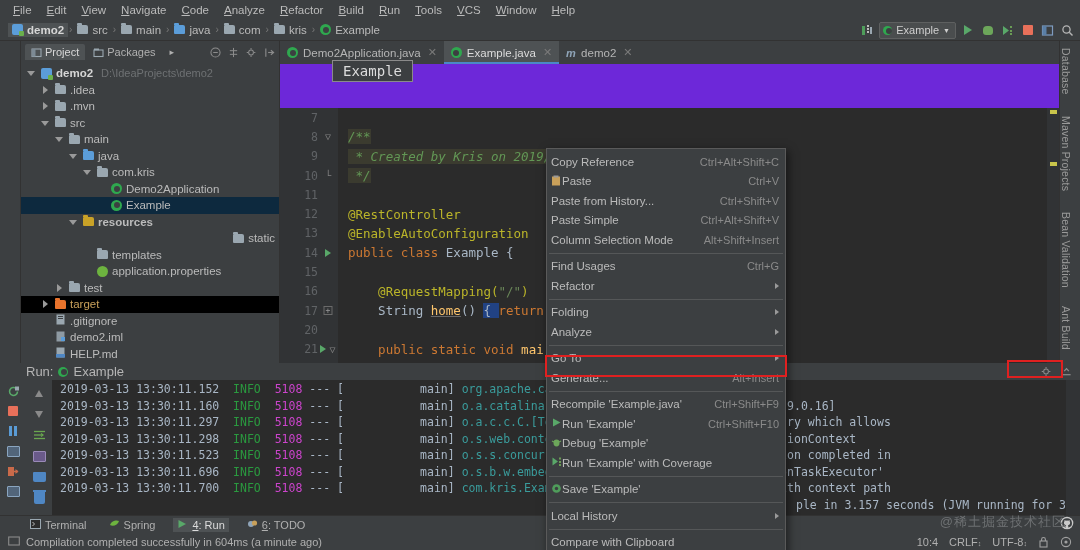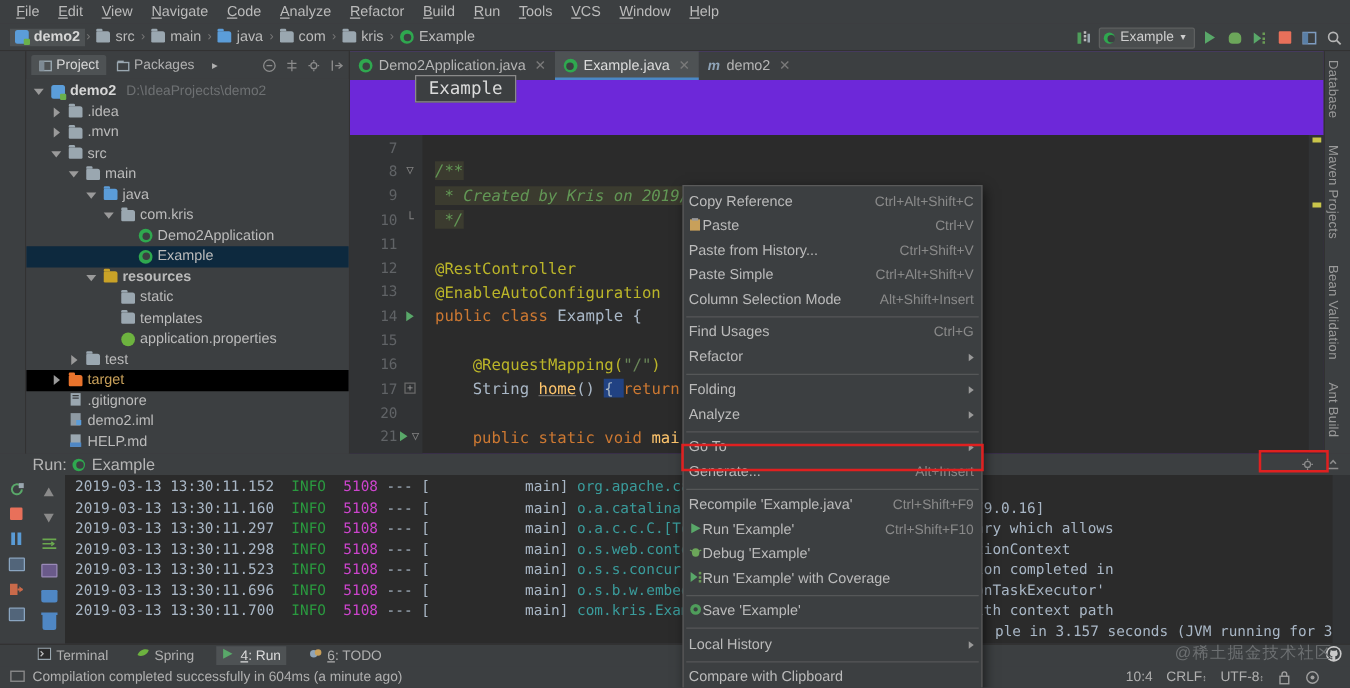--- a/index.html
+++ b/index.html
@@ -167,21 +167,21 @@
   .lg-logger { color: #3a9c9c; }
   .lg-msg { color: #a9b7c6; }
   .console-right { position: absolute; right: 0; top: 0; bottom: 0; width: 14px; background: #313335; }
 
   
   .twbar { position: absolute; left: 0; top: 515px; width: 1080px; height: 18px; background: #3c3f41; display: flex; align-items: center; padding-left: 26px; gap: 14px; border-top: 1px solid #323232; }
   .twitem { display: flex; align-items: center; gap: 4px; font-size: 11px; color: #b0b0b0; padding: 1px 4px; }
   .twitem.active { background: #4e5254; color: #dcdcdc; }
   .statusbar { position: absolute; left: 0; top: 533px; width: 1080px; height: 17px; background: #3c3f41; display: flex; align-items: center; padding-left: 8px; }
   .status-msg { font-size: 11px; color: #b0b0b0; }
-  .status-right { position: absolute; right: 24px; display: flex; align-items: center; gap: 11px; font-size: 11px; color: #b0b0b0; }
+  .status-right { position: absolute; right: 8px; display: flex; align-items: center; gap: 11px; font-size: 11px; color: #b0b0b0; }
 
   
   .ctxmenu {
     position: absolute; left: 546px; top: 148px; width: 240px;
     background: #3c3f41; border: 1px solid #5a5a5a; z-index: 60;
     box-shadow: 2px 3px 9px rgba(0,0,0,.55); padding: 3px 0;
   }
   .cmi { height: 19.5px; display: flex; align-items: center; padding: 0 6px 0 4px; font-size: 11.5px; color: #bbbbbb; position: relative; }
   .cmi .cmi-lbl { flex: 1; white-space: nowrap; }
   .cmi .cmi-key { color: #8a8a8a; font-size: 11px; margin-left: 10px; white-space: nowrap; }
@@ -400,21 +400,21 @@
           <div class="row sel" style="padding-left: 76px;">
             <span class="twisty"></span>
             <span class="ico classico"></span>
             <span class="nm">Example</span>
           </div>
           <div class="row" style="padding-left: 48px; font-weight: bold;">
             <span class="twisty open"></span>
             <span class="ico folder res"></span>
             <span class="nm">resources</span>
           </div>
-          <div class="row" style="padding-left: 62px;">
+          <div class="row" style="padding-left: 62px; justify-content: flex-end;">
             <span class="twisty"></span>
             <span class="ico folder"></span>
             <span class="nm">static</span>
           </div>
           <div class="row" style="padding-left: 62px;">
             <span class="twisty"></span>
             <span class="ico folder"></span>
             <span class="nm">templates</span>
           </div>
           <div class="row" style="padding-left: 62px;">

